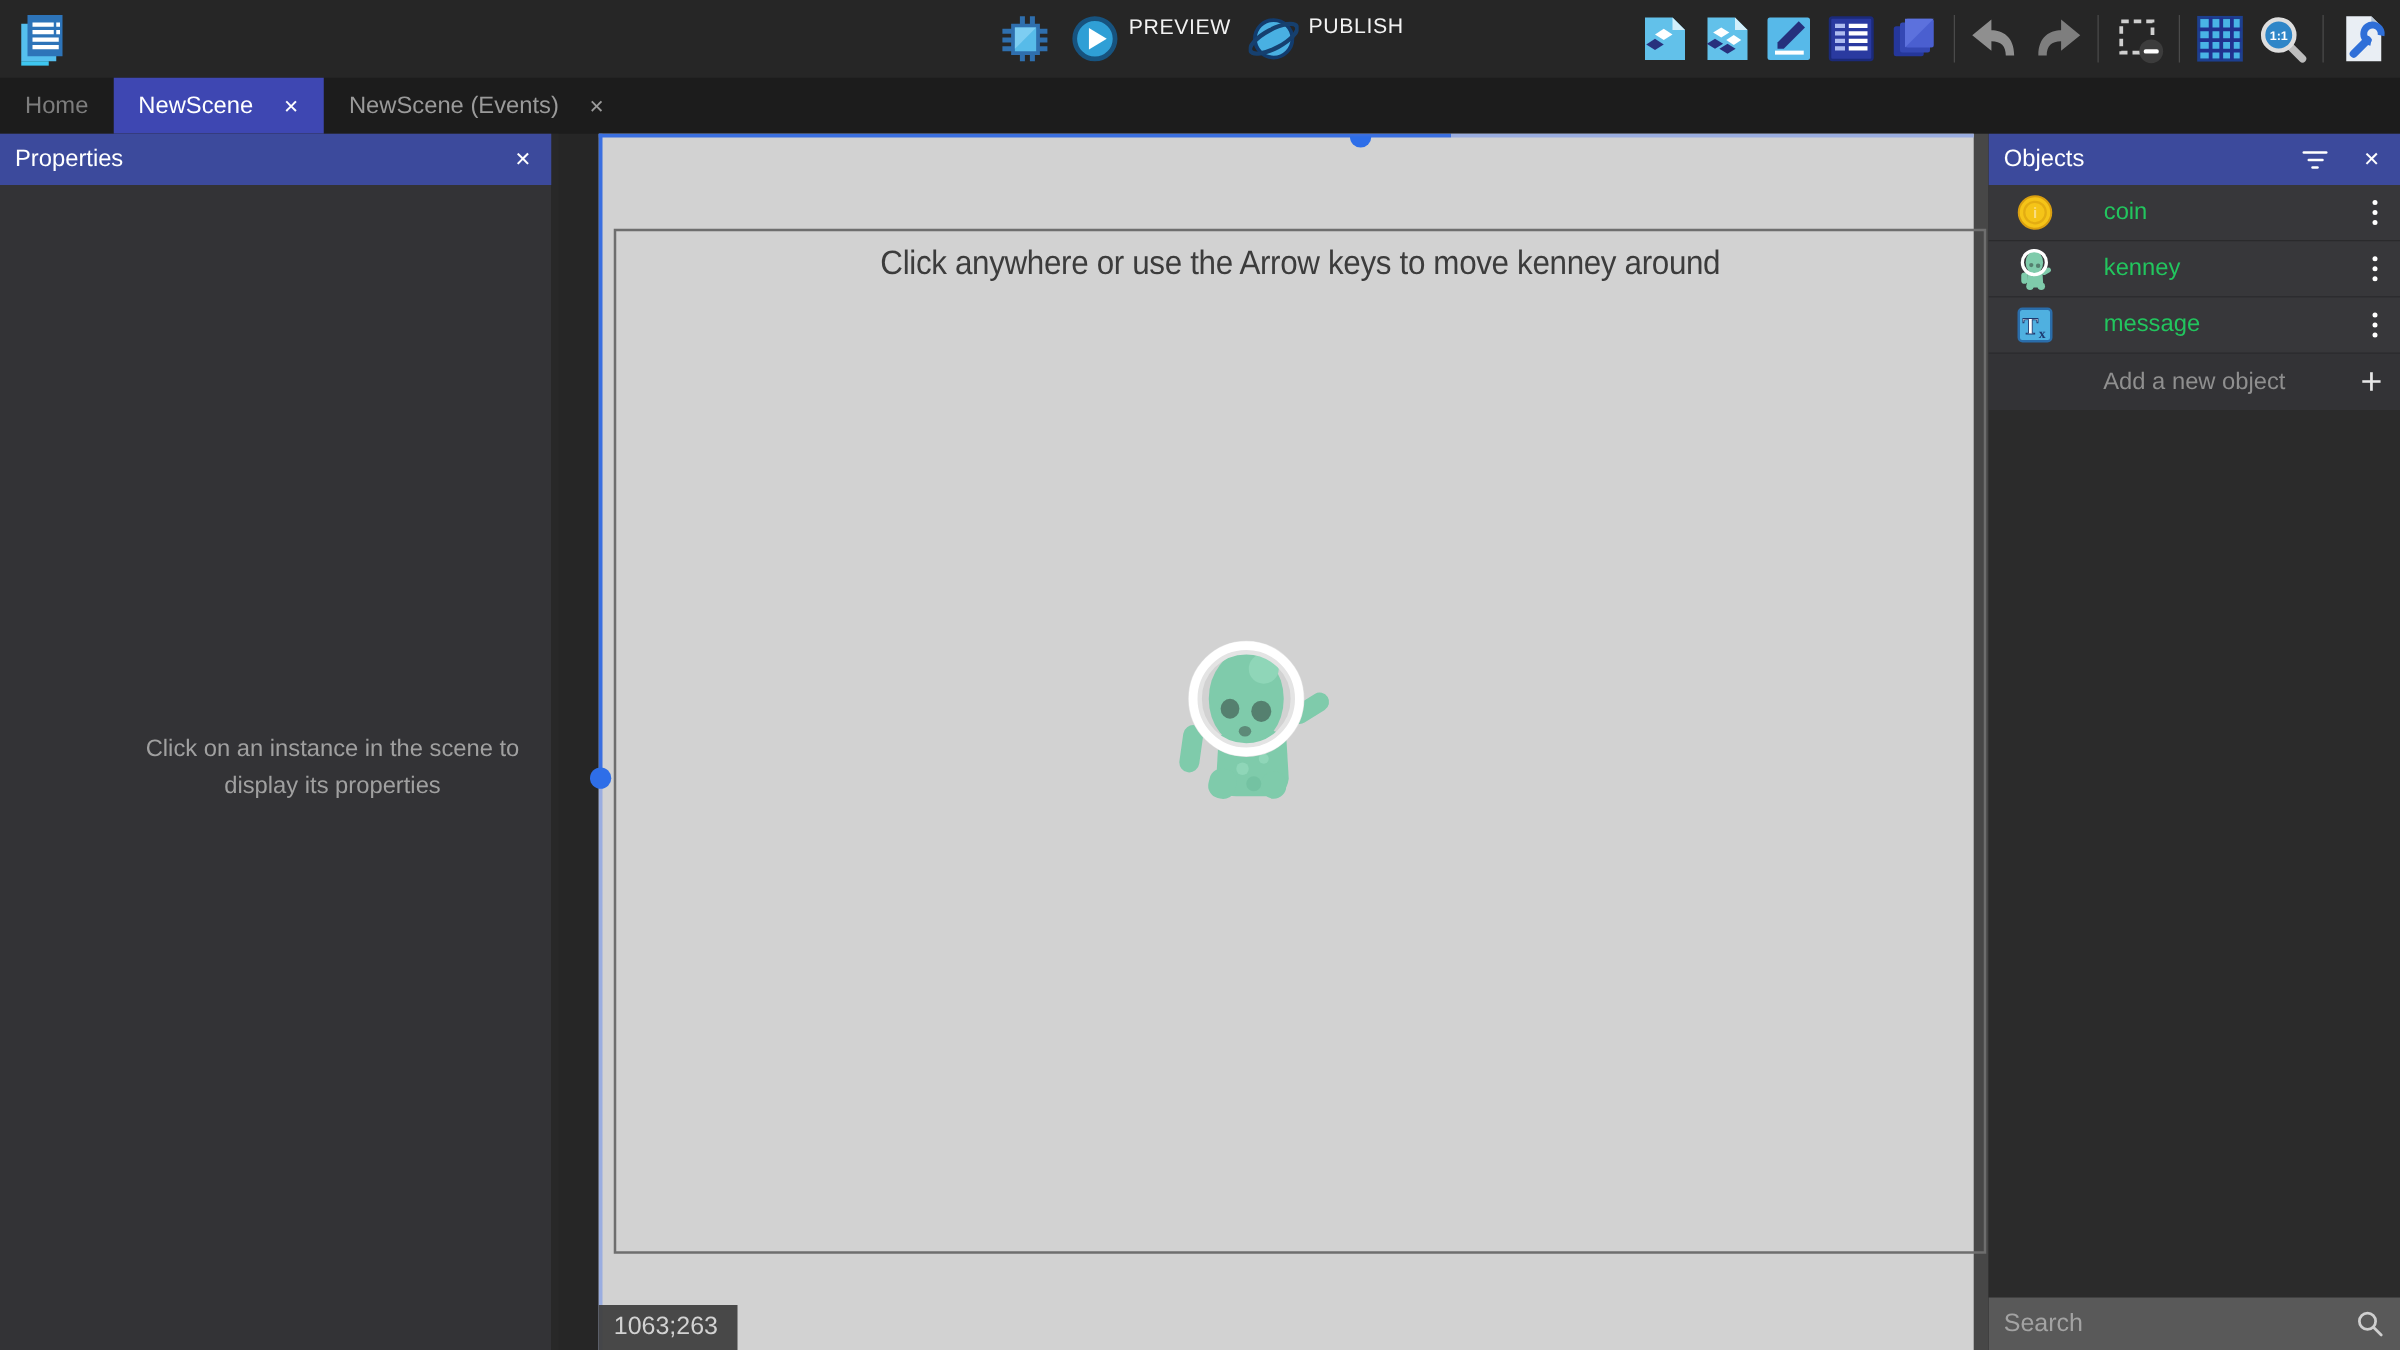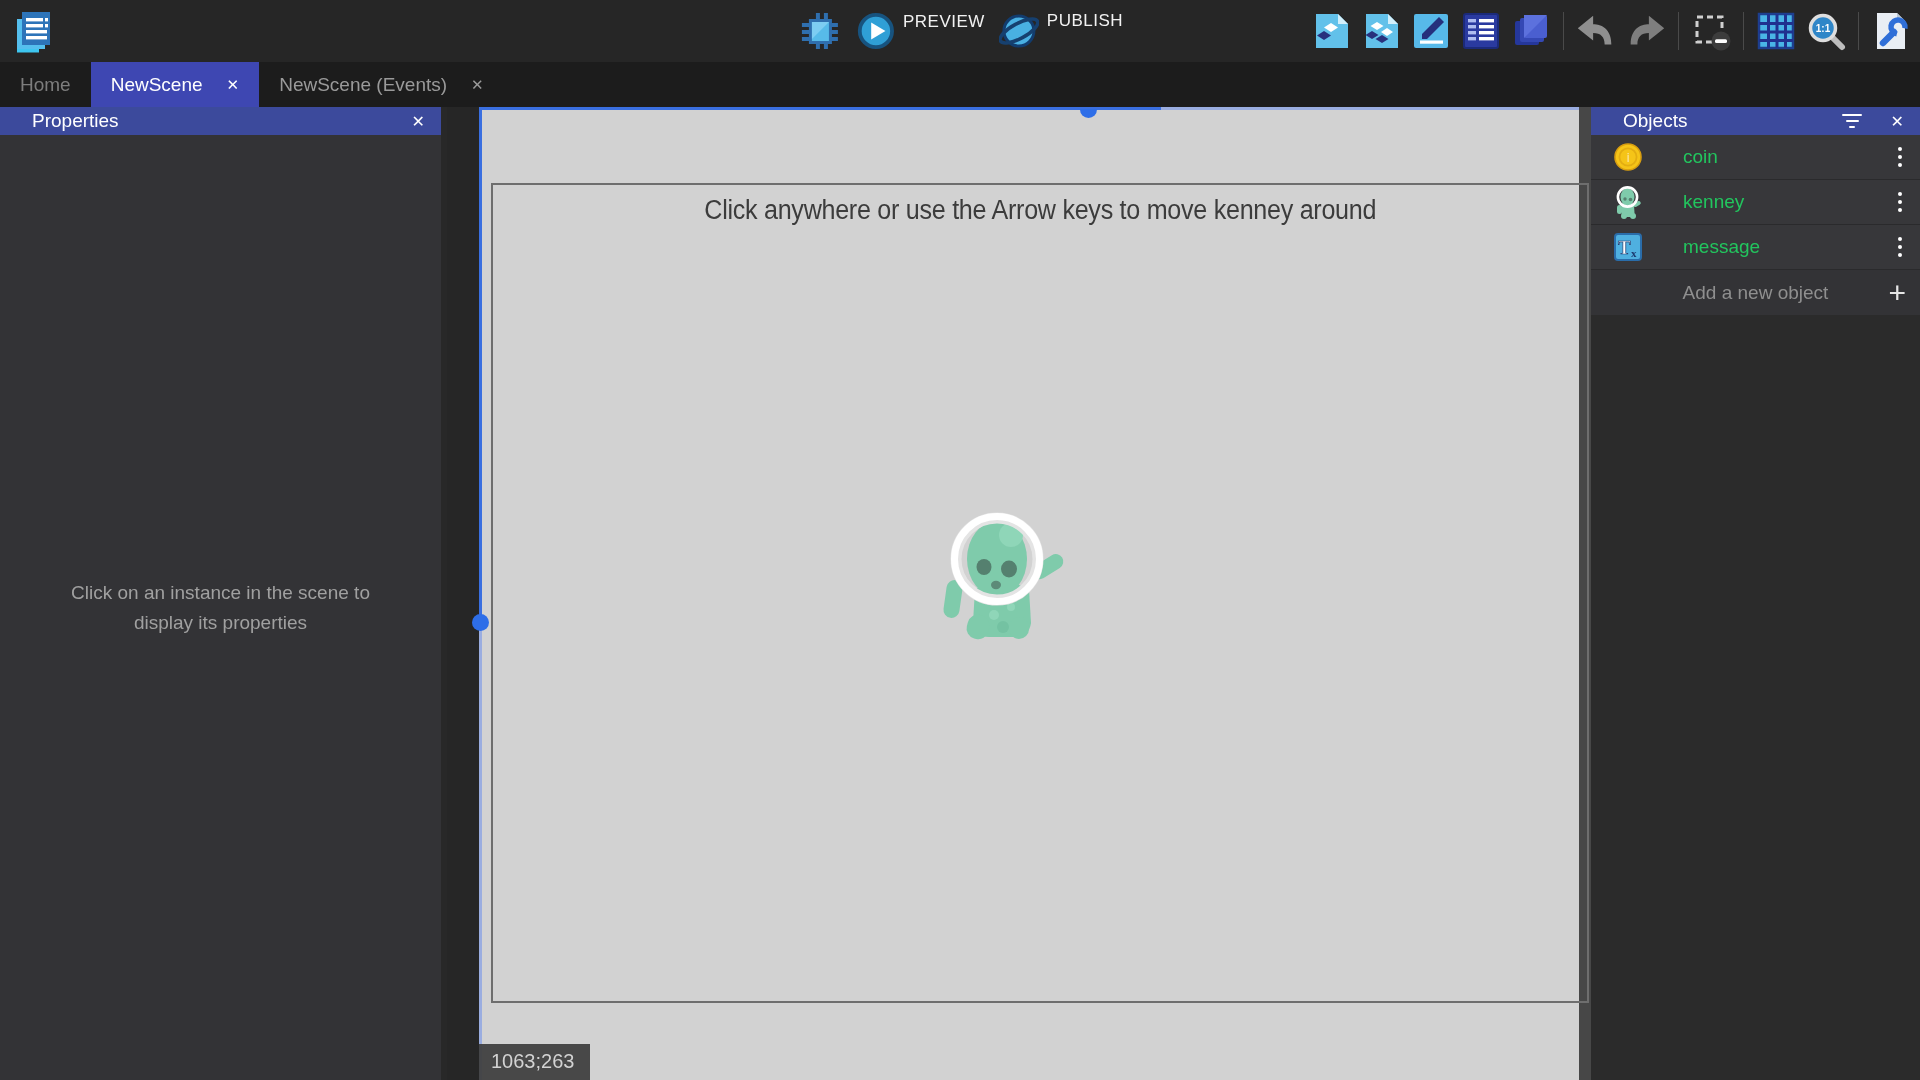--- a/index.html
+++ b/index.html
@@ -21,27 +21,27 @@
   .tabbar { height:45px; background:#1c1c1c; display:flex; align-items:stretch; }
   .tab { display:flex; align-items:center; padding:0 20px; font-size:19px; color:#7d7d7d; cursor:pointer; }
   .tab .tab-close { margin-left:24px; font-size:15px; color:#9a9a9a; cursor:pointer; }
   .tab.active { background:#3e47b2; color:#ffffff; }
   .tab.active .tab-close { color:#ffffff; }
   .tab.events { color:#9a9a9a; }
 
   
   .main { display:flex; height:973px; }
 
-  .panel-header { height:28px; background:#3c4a9c; display:flex; align-items:center;
-                  padding:0 32px; color:#fff; font-size:19px; position:relative; flex:0 0 auto; }
+  .panel-header { height:41px; background:#3c4a9c; display:flex; align-items:center;
+                  padding:0 12px; color:#fff; font-size:19px; position:relative; flex:0 0 auto; }
   .panel-close { position:absolute; right:16px; font-size:16px; color:#fff; cursor:pointer; }
 
   
   .props { width:441px; background:#333336; display:flex; flex-direction:column; }
-  .props-body { flex:1; display:flex; align-items:center; justify-content:center;border-radius:12px; }
+  .props-body { flex:1; display:flex; align-items:center; justify-content:flex-end;border-radius:12px; }
   .props-msg { width:350px; text-align:center; color:#a0a0a0; font-size:19px; line-height:1.55; }
 
   .gap-strip { width:6px; background:#282828; }
   .right-strip { width:12px; background:#474747; }
 
   
   .canvas { flex:1; position:relative; background:#d2d2d2; overflow:visible;margin-left:32px; }
   .sel-top { position:absolute; left:0; top:0; right:0; height:3px;
              background:linear-gradient(to right, #3a6fe0 0%, #3a6fe0 62%, #9aade0 62%, #9aade0 100%); }
   .sel-left { position:absolute; left:0; top:0; bottom:0; width:3px;
@@ -372,14 +372,21 @@
         </span>
     </div>
 
     <div class="add-row">
       <span class="add-label">Add a new object</span>
       <span class="add-plus">+</span>
     </div>
 
     <div class="obj-filler"></div>
 
+    <div class="search-bar">
+      <input type="text" placeholder="Search" style="">
+      <svg width="24" height="24" viewBox="0 0 24 24">
+        <circle cx="10" cy="10" r="6.5" fill="none" stroke="#cfcfcf" stroke-width="2.2"></circle>
+        <line x1="15" y1="15" x2="21" y2="21" stroke="#cfcfcf" stroke-width="2.2" stroke-linecap="round"></line>
+      </svg>
+    </div>
   </div>
 </div>
 
 </body></html>

